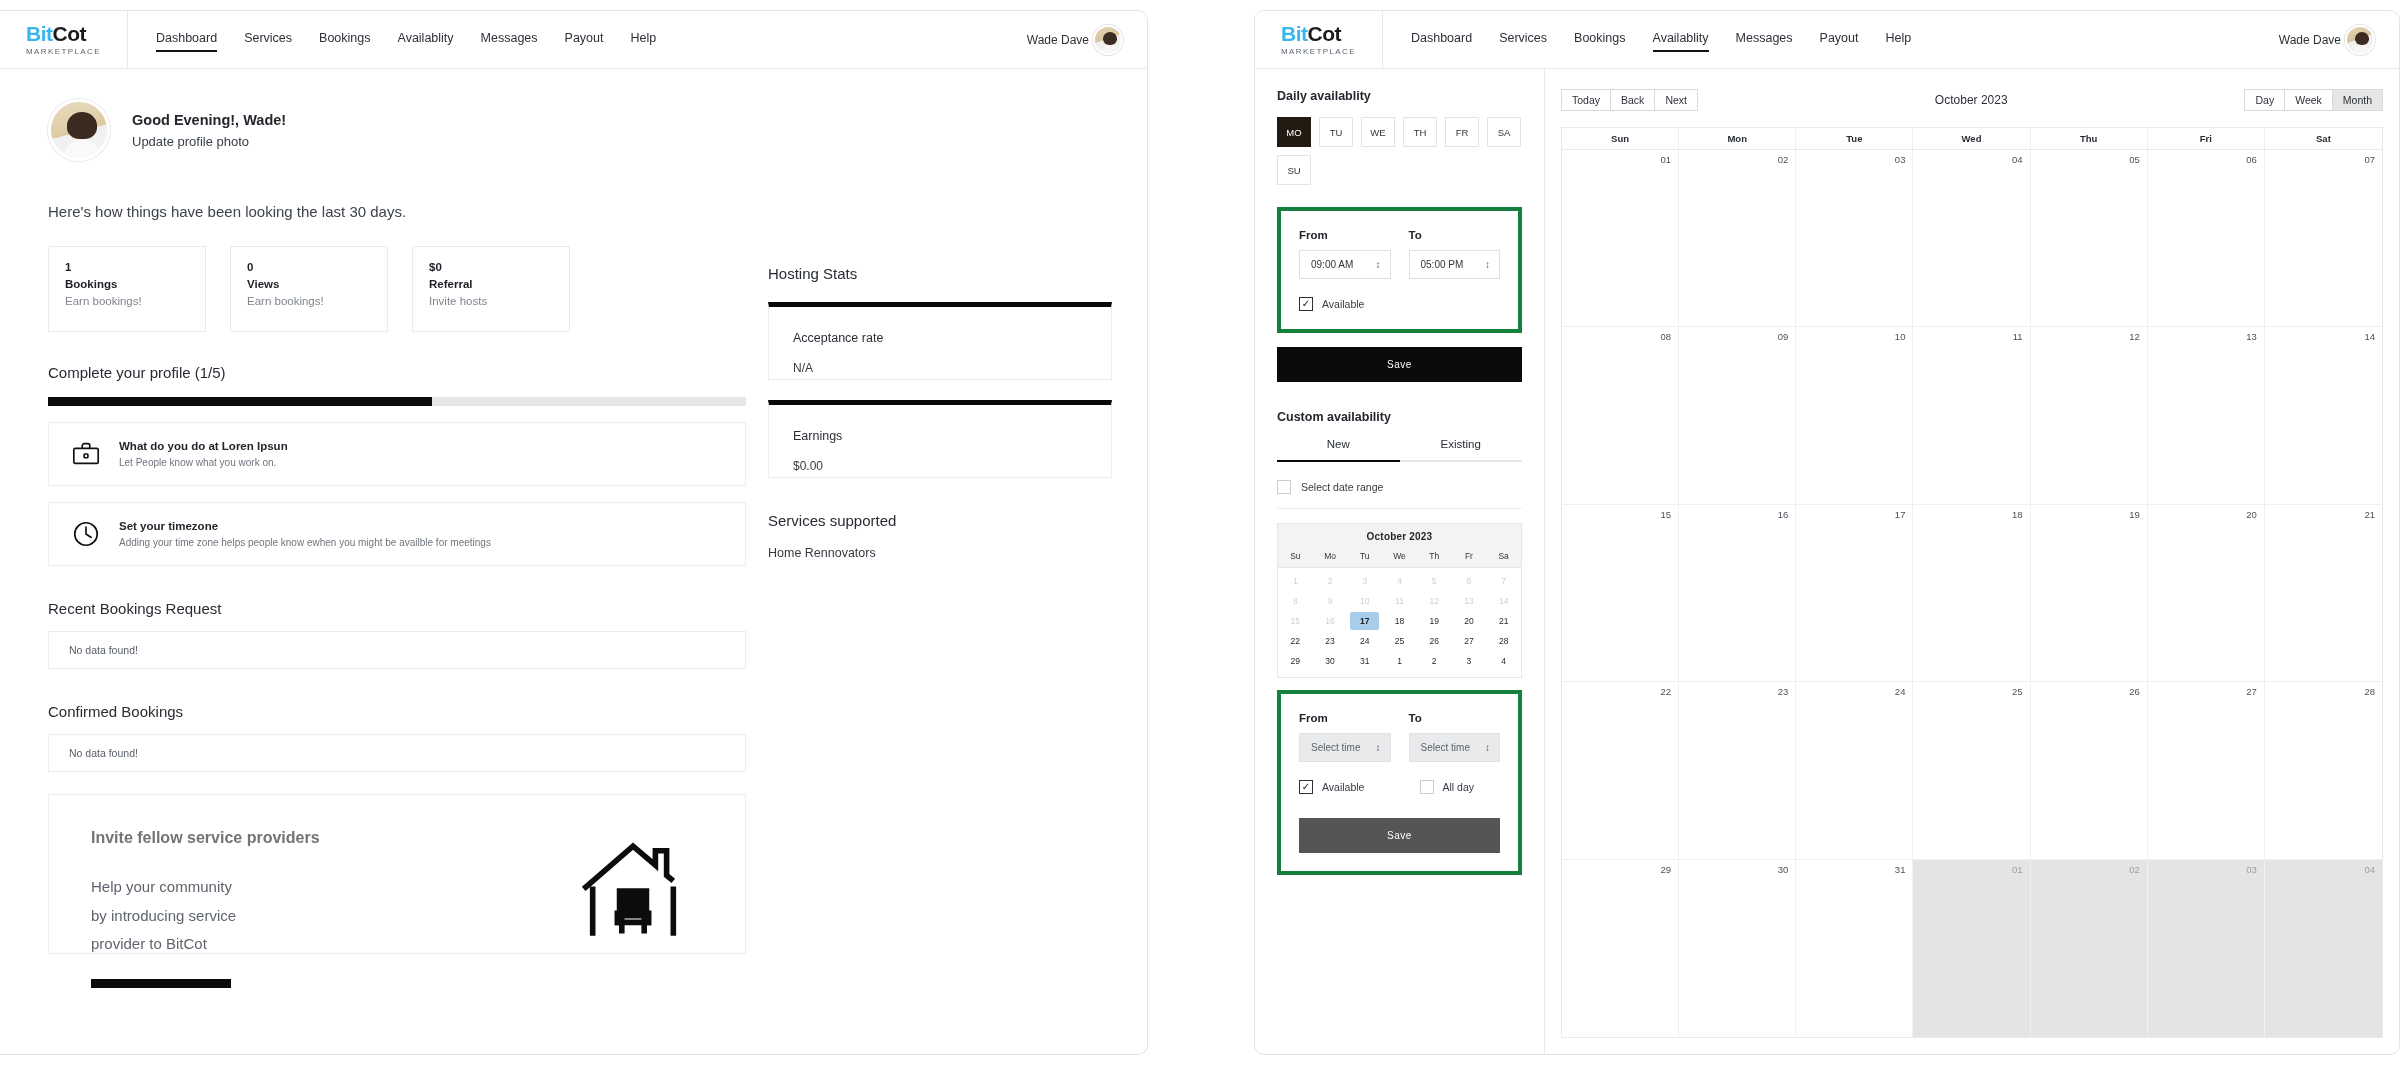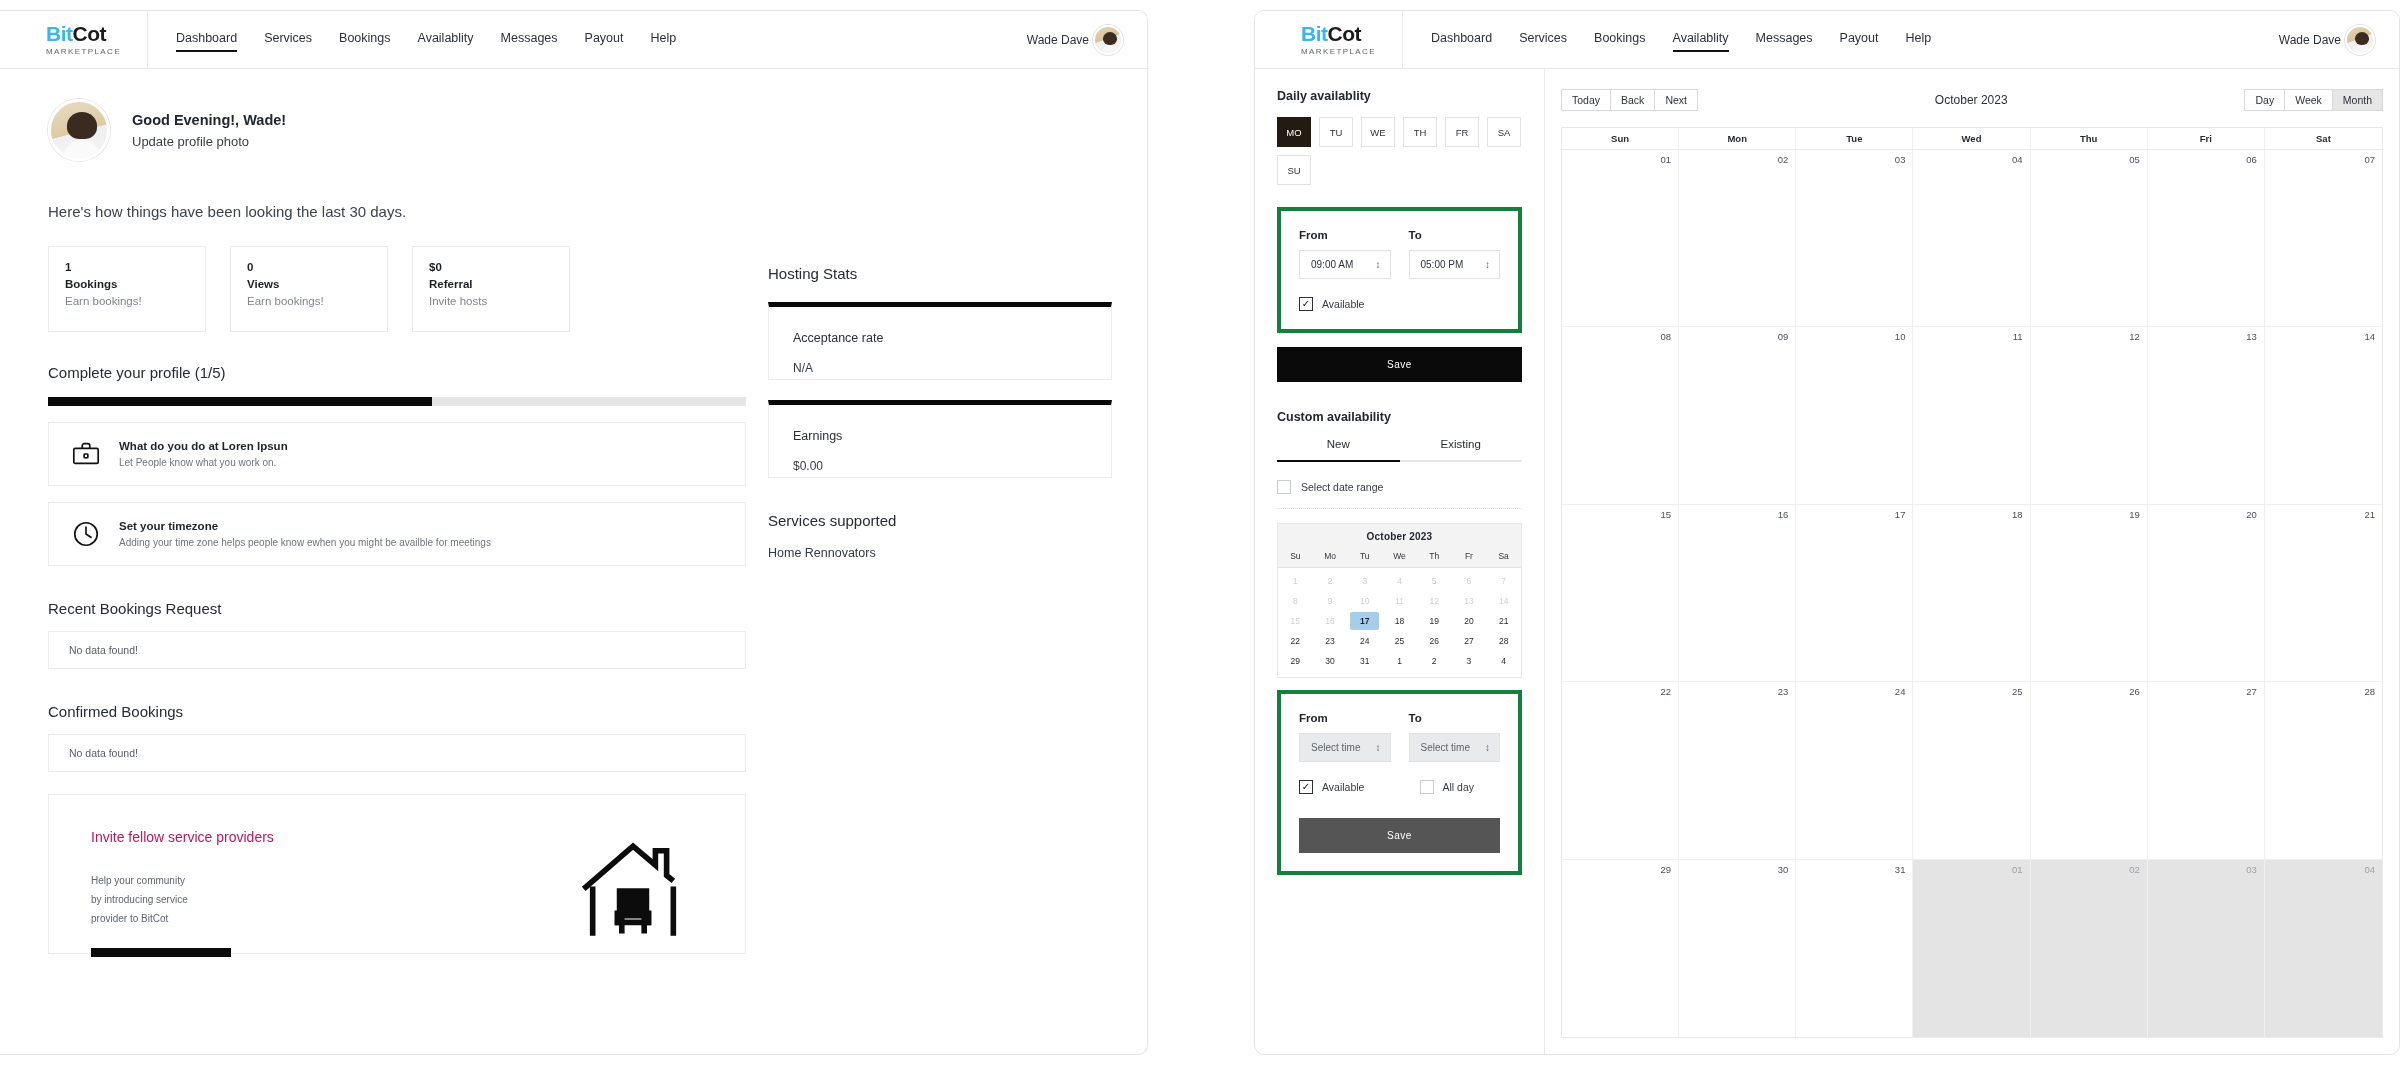--- a/index.html
+++ b/index.html
@@ -37,21 +37,20 @@
     height: 58px;
     border-bottom: 1px solid #e8e8e8;
     background: #fff;
   }
   .brand {
     display: flex; flex-direction: column; justify-content: center;
     padding: 0 26px 0 26px;
     height: 58px;
     border-right: 1px solid #e8e8e8;
     min-width: 118px;
-    margin-left: 20px;
   }
   .brand-main { font-size: 21px; font-weight: bold; letter-spacing: -0.5px; line-height: 1; }
   .brand-bit { color: #39b6ea; }
   .brand-cot { color: #1b1b1b; }
   .brand-sub { font-size: 8px; letter-spacing: 1.4px; color: #5c6470; margin-top: 3px; }
   .navlinks { display: flex; align-items: center; gap: 27px; padding-left: 28px; height: 58px; }
   .navlink {
     font-size: 12.5px; color: #2c3038; position: relative;
     padding-bottom: 3px; cursor: pointer; white-space: nowrap;
   }
@@ -131,22 +130,22 @@
     display: flex; align-items: center; padding-left: 20px;
     font-size: 10.5px; color: #585e67;
   }
 
   .invite-card {
     width: 698px; margin: 22px 0 0 48px;
     border: 1px solid #ececec; background: #fff;
     padding: 34px 30px 0 42px; height: 160px;
     display: flex; justify-content: space-between; position: relative;
   }
-  .invite-title { font-size: 14px; font-weight: normal; color: #be185d; }
-  .invite-body { font-size: 10px; color: #5e646d; line-height: 1.9; margin-top: 26px; }
+  .invite-title { font-size: 16px; font-weight: bold; color: #737373; }
+  .invite-body { font-size: 15px; color: #5e646d; line-height: 1.9; margin-top: 26px; }
   .invite-btn { width: 140px; height: 9px; background: #0b0b0b; margin-top: 20px; }
   .invite-art { width: 112px; height: 112px; color: #0c0c0c; align-self: center; margin-right: 26px; }
 
   
   .right-col { position: absolute; left: 768px; top: 196px; width: 350px; }
   .hs-title { font-size: 15px; color: #272c33; }
   .hs-card {
     width: 344px; height: 78px; margin-top: 20px;
     border: 1px solid #ececec; border-top: 5px solid #090909;
     background: #fff; padding: 24px 0 0 24px;

